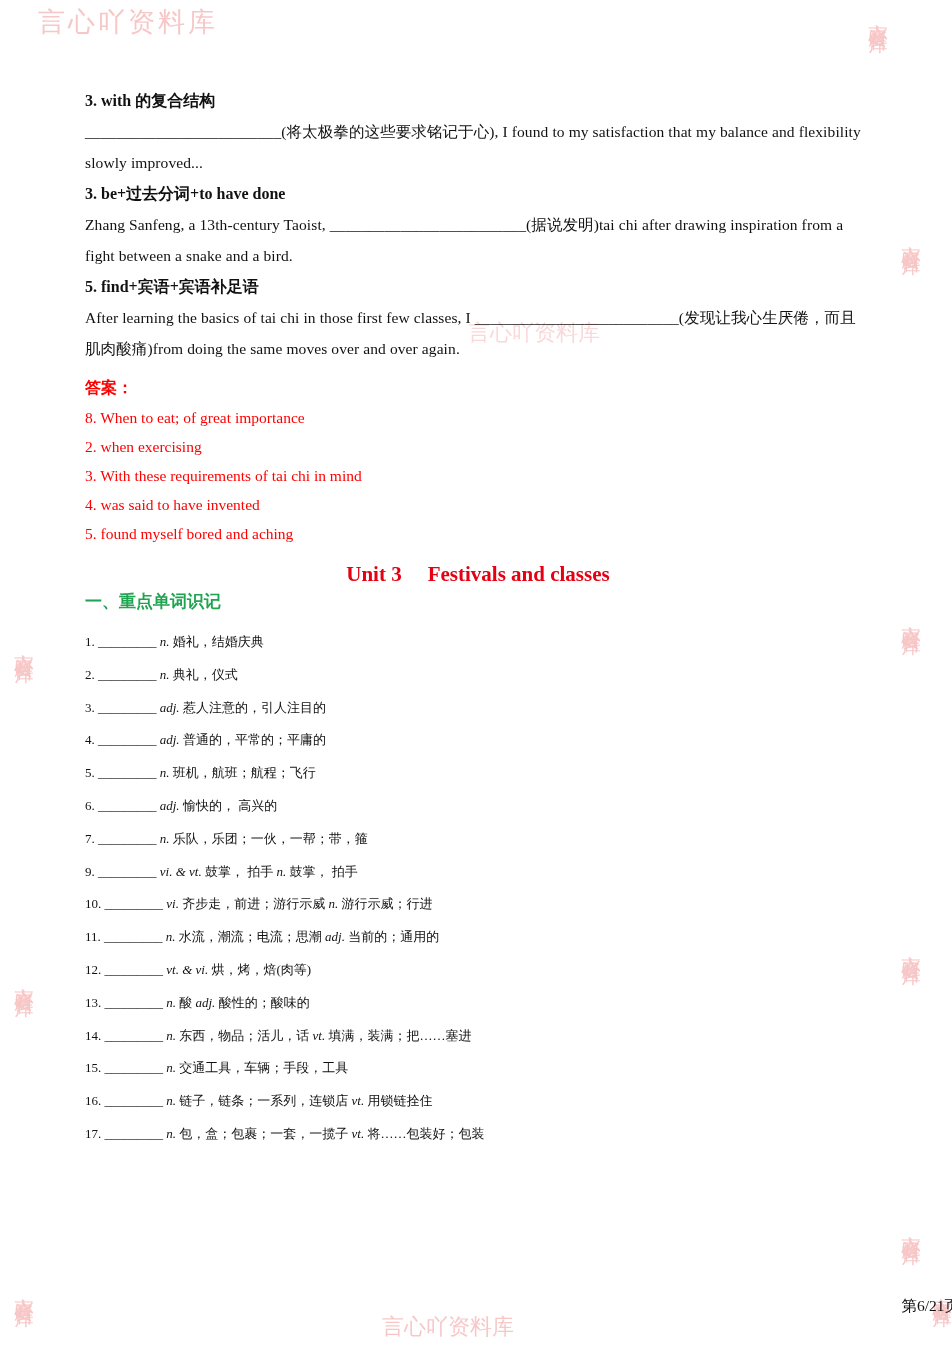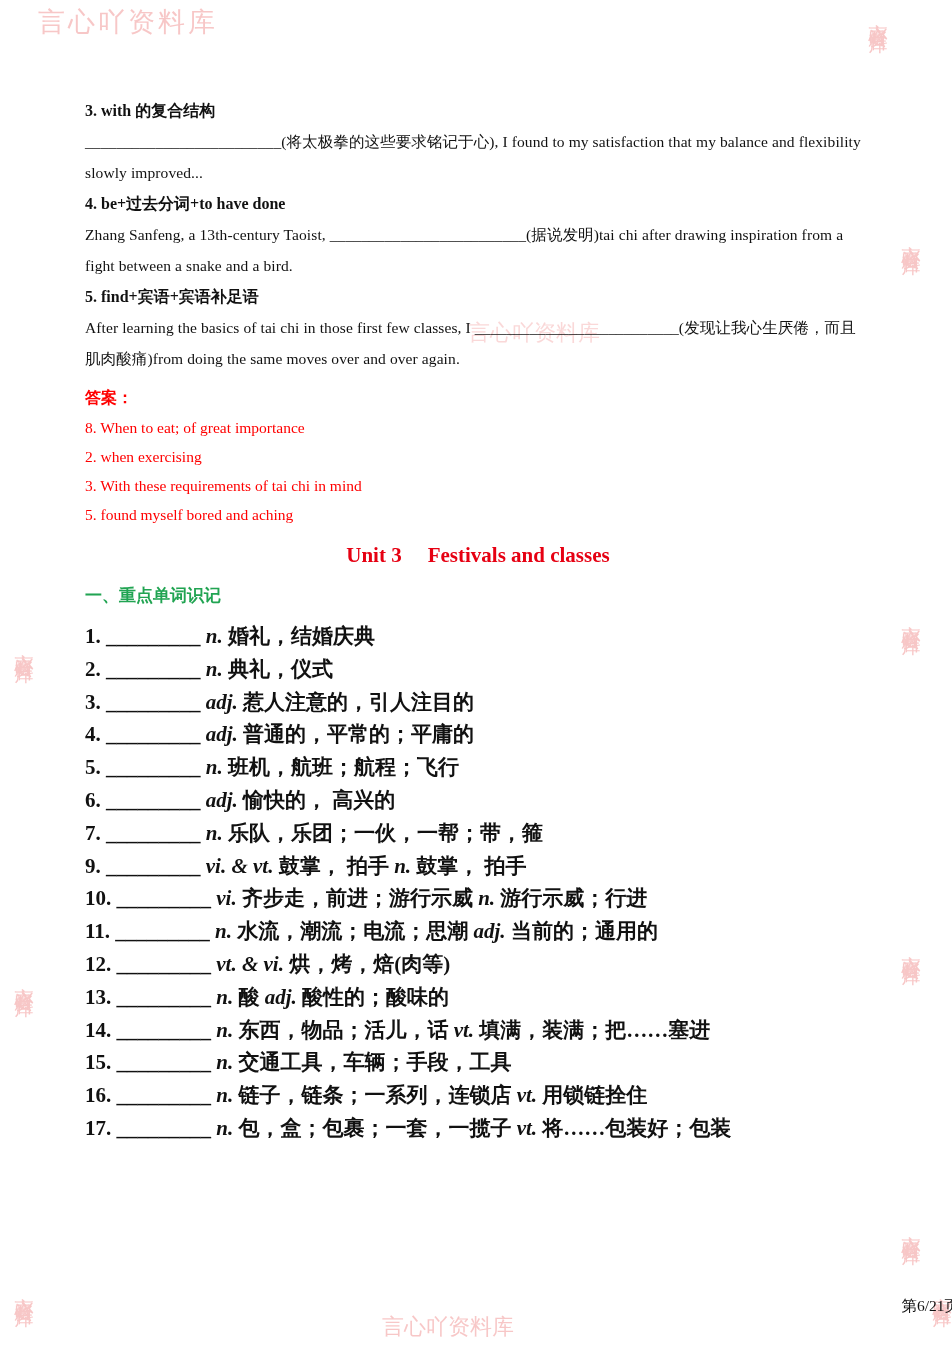--- a/index.html
+++ b/index.html
@@ -40,21 +40,21 @@
   .wm-left-1{left:12px;top:638px;font-size:19px;}
   .wm-left-2{left:12px;top:972px;font-size:19px;}
   .wm-left-3{left:12px;top:1282px;font-size:19px;}
   .wm-mid{left:468px;top:318px;font-size:22px;opacity:.55;}
   .wm-bottom{left:382px;top:1312px;font-size:22px;}
   .wm-bottom-right{left:930px;top:1282px;font-size:19px;}
   
   .content{
     position:absolute;
     left:85px;
-    top:95px;
+    top:85px;
     width:786px;
     z-index:2;
   }
   .g-heading{
     font-weight:bold;
     font-size:16px;
     line-height:31px;
   }
   .g-body{
     font-size:15.5px;
@@ -80,29 +80,27 @@
     font-size:21px;
     line-height:30px;
     margin-top:11px;
   }
   .unit-title .unit-no{margin-right:26px;}
   .section-header{
     color:var(--green);
     font-weight:bold;
     font-size:17px;
     line-height:26px;
-    margin-top:13px;
     font-family:"Liberation Sans","DejaVu Sans",sans-serif;
   }
   .vocab-list{margin-top:11px;}
   .vocab-row{
-    font-size:21px;
+    font-size:13px;
     line-height:32.8px;
     white-space:nowrap;
-    font-weight:bold;
   }
   .v-blank{letter-spacing:0;}
   .pos{font-style:italic;}
   .footer{
     position:absolute;
     left:0;
     right:0;
     bottom:30px;
     text-align:right;
     font-size:15.5px;
@@ -126,31 +124,32 @@
   <div class="watermark wm-v wm-left-3">言心吖资料库</div>
   <div class="watermark wm-mid">言心吖资料库</div>
   <div class="watermark wm-bottom">言心吖资料库</div>
   <div class="watermark wm-v wm-bottom-right">言心吖资料库</div>
 
   <div class="content">
 
     <div>
         <div class="g-heading">3. with 的复合结构</div>
         <div class="g-body">_________________________(将太极拳的这些要求铭记于心), I found to my satisfaction that my balance and flexibility slowly improved...</div>
-        <div class="g-heading">4. be+过去分词+to have done</div>
+        <div class="g-heading">3. be+过去分词+to have done</div>
         <div class="g-body">Zhang Sanfeng, a 13th-century Taoist, _________________________(据说发明)tai chi after drawing inspiration from a fight between a snake and a bird.</div>
         <div class="g-heading">5. find+宾语+宾语补足语</div>
         <div class="g-body">After learning the basics of tai chi in those first few classes, I __________________________(发现让我心生厌倦，而且肌肉酸痛)from doing the same moves over and over again.</div>
       </div>
 
     <div class="answers-label">答案：</div>
     <div>
         <div class="answer-line">8. When to eat; of great importance</div>
         <div class="answer-line">2. when exercising</div>
         <div class="answer-line">3. With these requirements of tai chi in mind</div>
+        <div class="answer-line">4. was said to have invented</div>
         <div class="answer-line">5. found myself bored and aching</div>
       </div>
 
     <div class="unit-title">
       <span class="unit-no">Unit 3</span><span>Festivals and classes</span>
     </div>
 
     <div class="section-header">一、重点单词识记</div>
 
     <div class="vocab-list">

